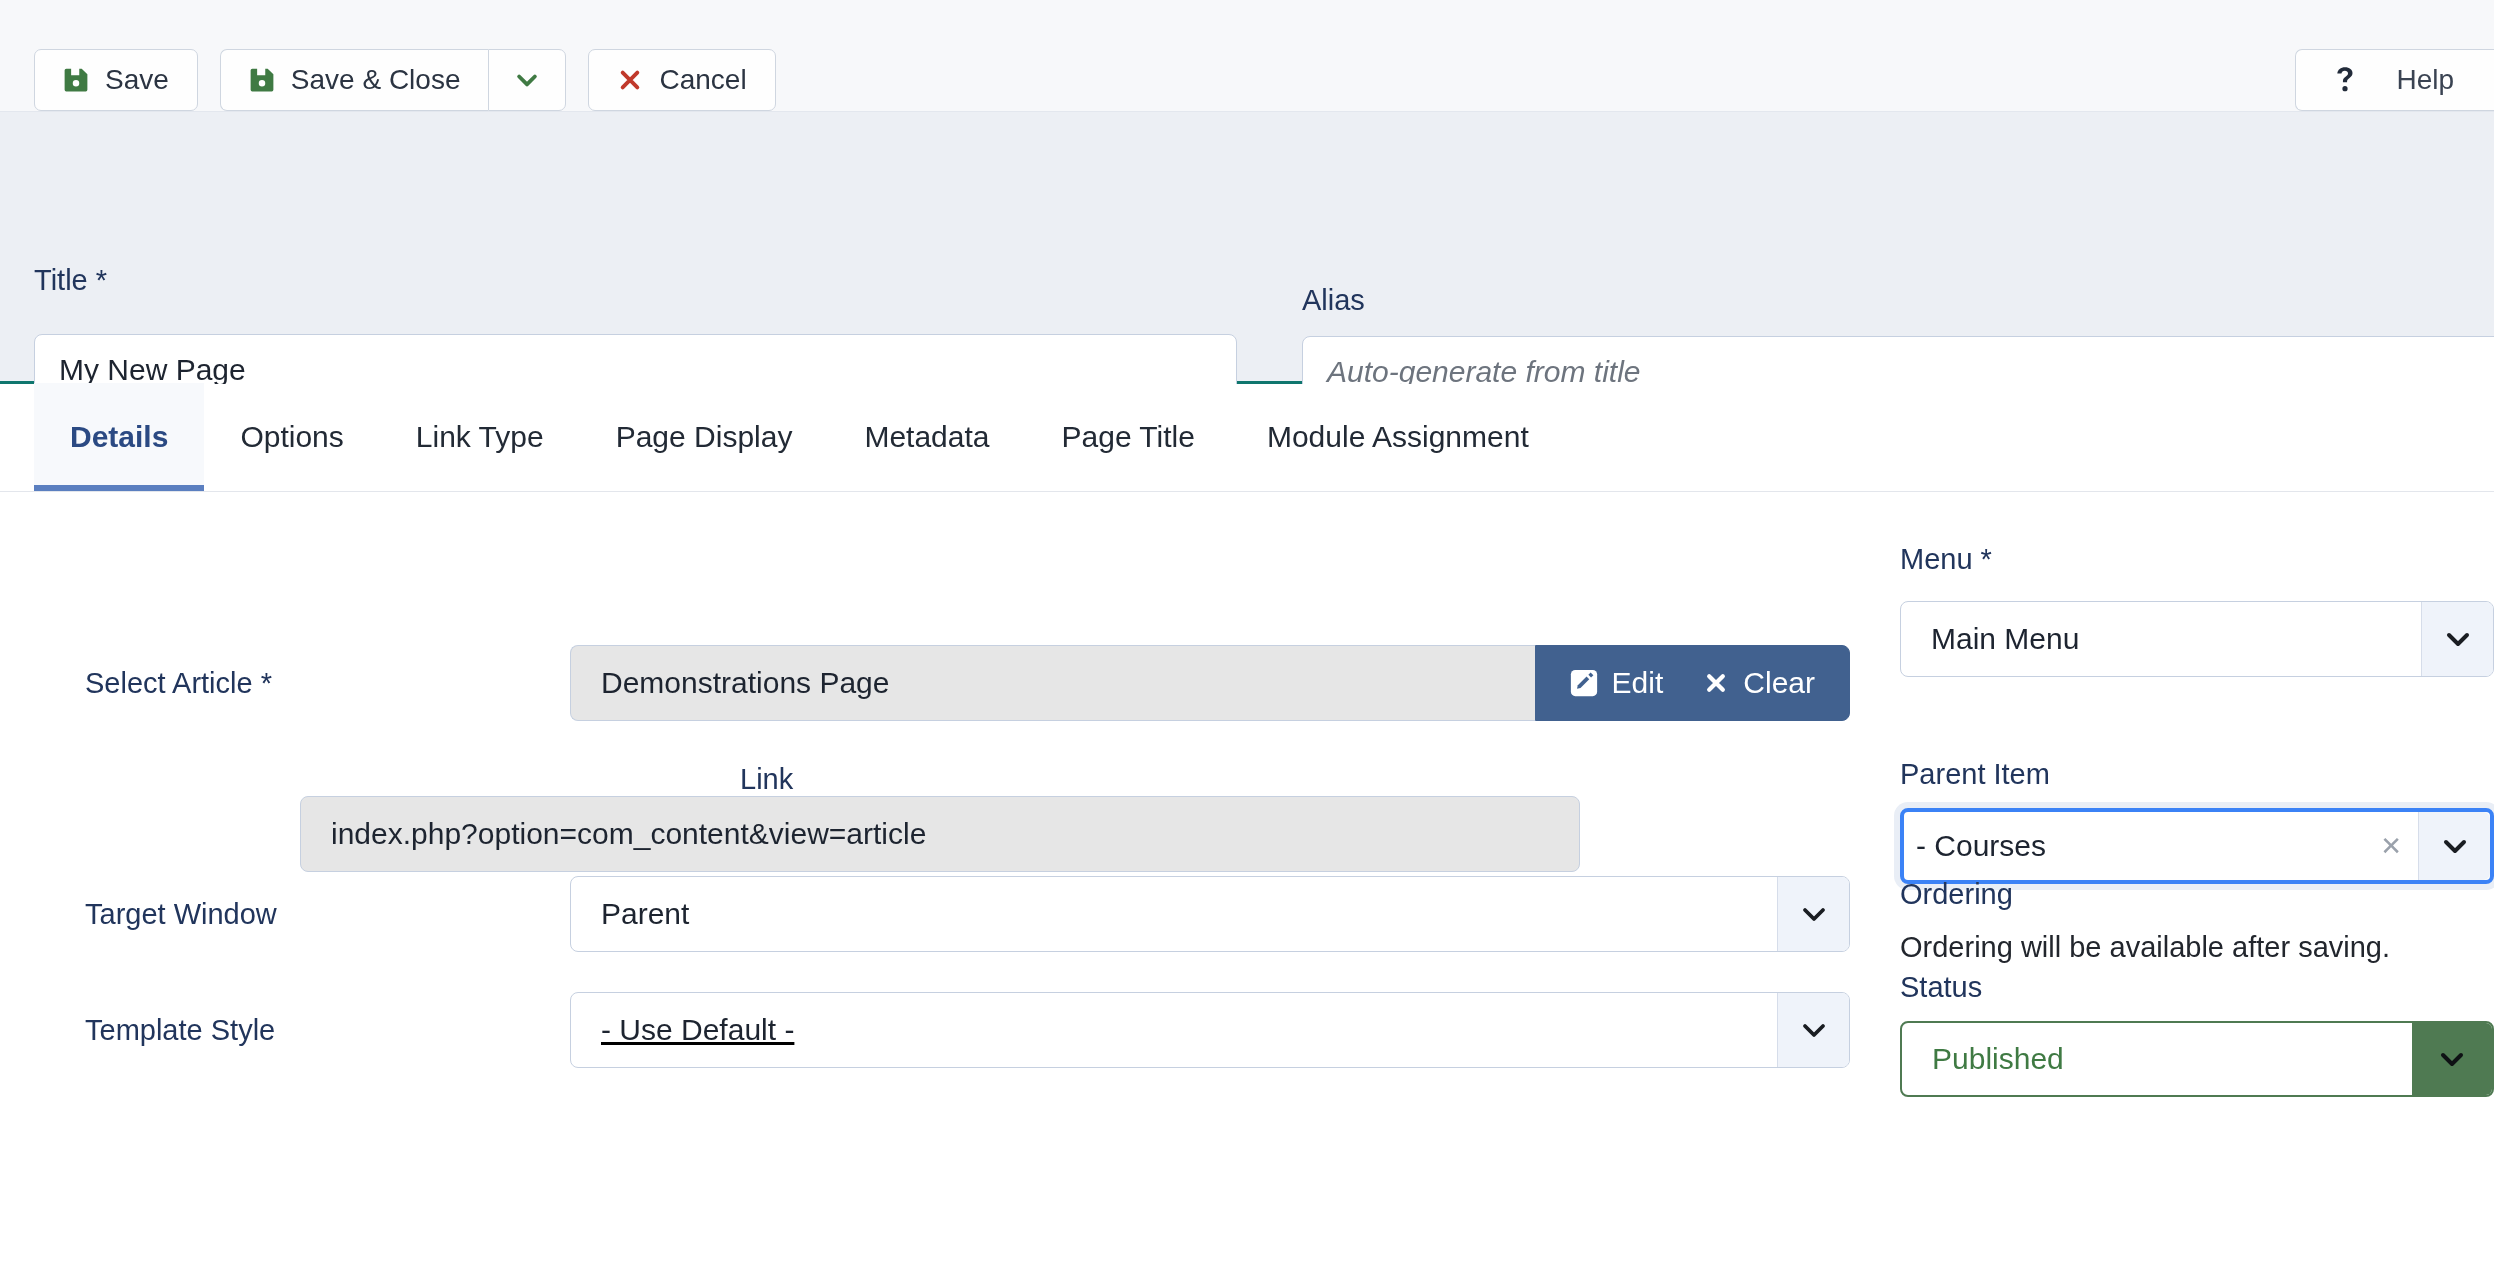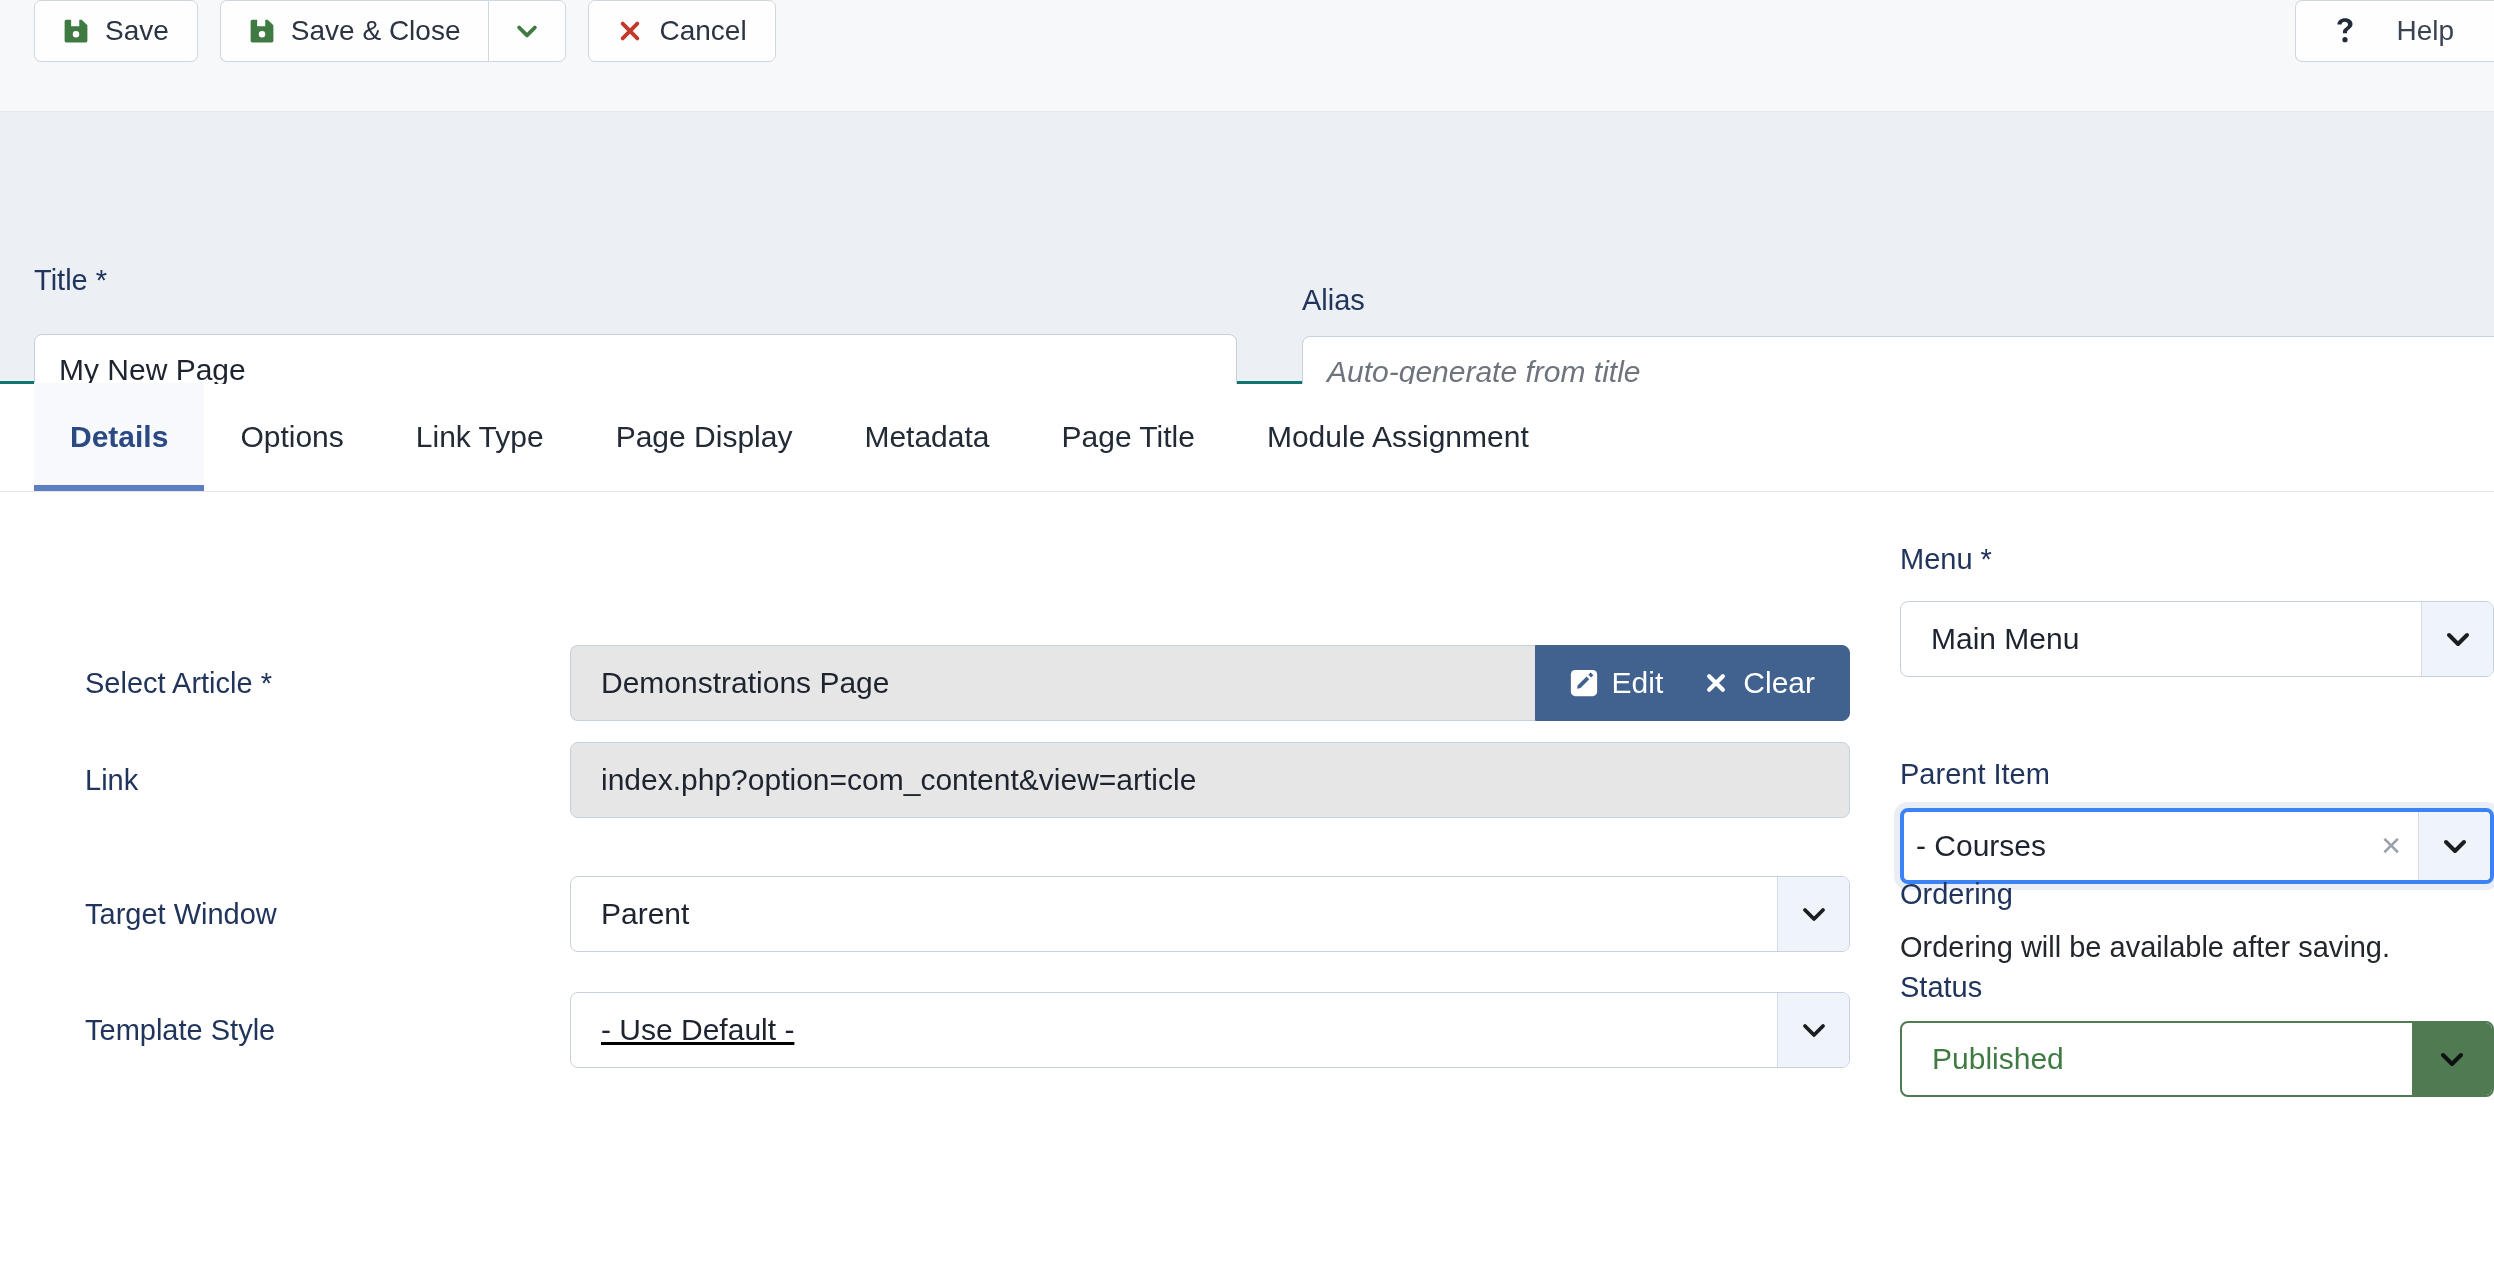--- a/index.html
+++ b/index.html
@@ -9,21 +9,21 @@
     background: #ffffff;
     overflow: hidden;
   }
 
   
   .toolbar {
     position: absolute; top: 0; left: 0;
     width: 2494px; height: 112px;
     background: #f7f8fa;
     border-bottom: 1px solid #e3e7ee;
-    display: flex; align-items: flex-start;
+    display: flex; align-items: flex-end;
   }
   .tb-left { display: flex; align-items: center; gap: 22px; padding-left: 34px; }
   .tb-right { margin-left: auto; padding-right: 0; }
 
   .btn {
     background: #fefefe;
     border: 1px solid #cfd6e0;
     border-radius: 7px;
     height: 62px;
     display: inline-flex; align-items: center; justify-content: center;
@@ -306,21 +306,21 @@
                   <path d="M3.8 3.8l8.4 8.4M12.2 3.8l-8.4 8.4"></path>
                 </svg>
               </span>
               <span>Clear</span>
             </span>
           </div>
         </div>
       </div>
     </div>
 
-    <div class="row" style="top:252px;">
+    <div class="row" style="top:270px;flex-direction:column;">
       <div class="row-label">Link</div>
       <div class="ctl" style="width:1280px;">
         <div class="flat">index.php?option=com_content&amp;view=article</div>
       </div>
     </div>
 
     <div class="row" style="top:386px;">
       <div class="row-label">Target Window</div>
       <div class="ctl" style="width:1280px;">
         <div class="sel">

